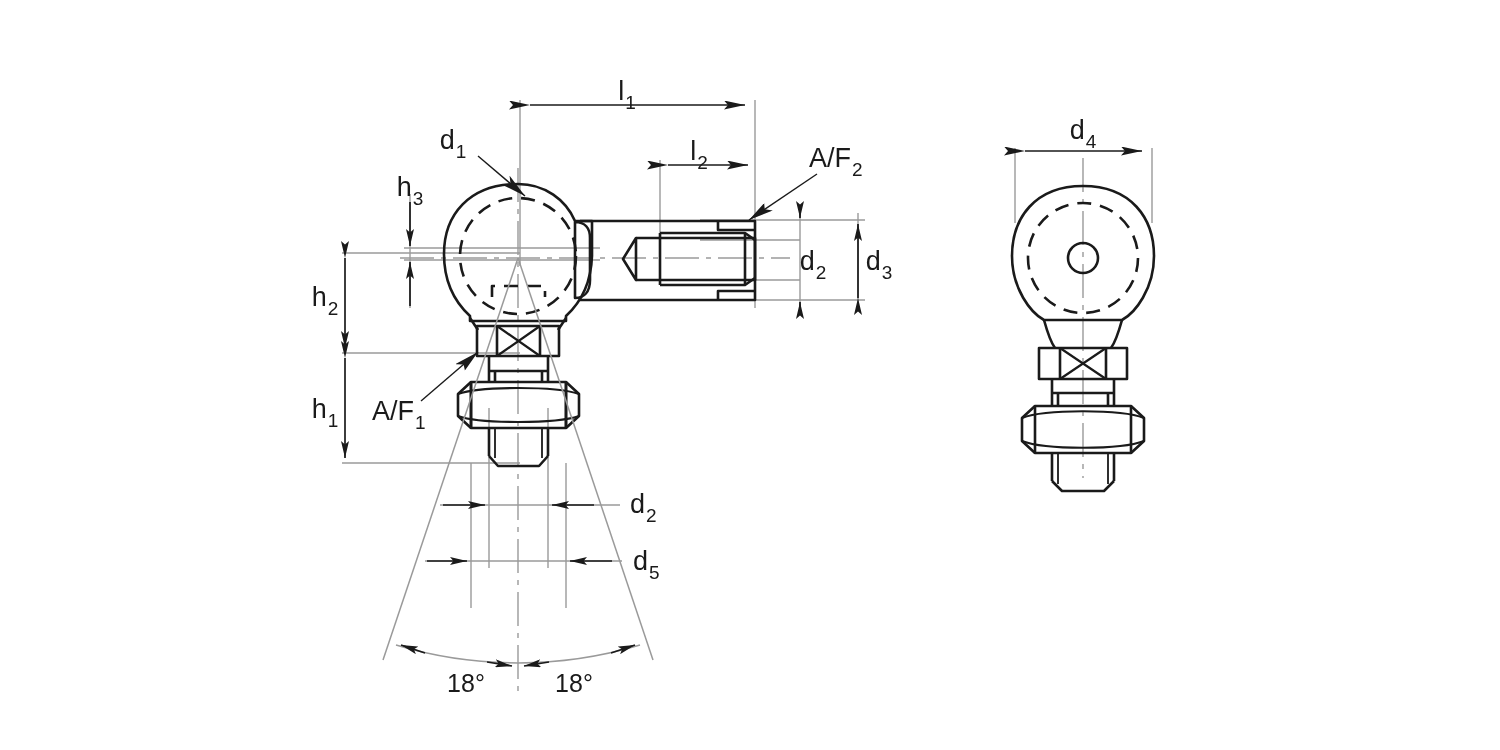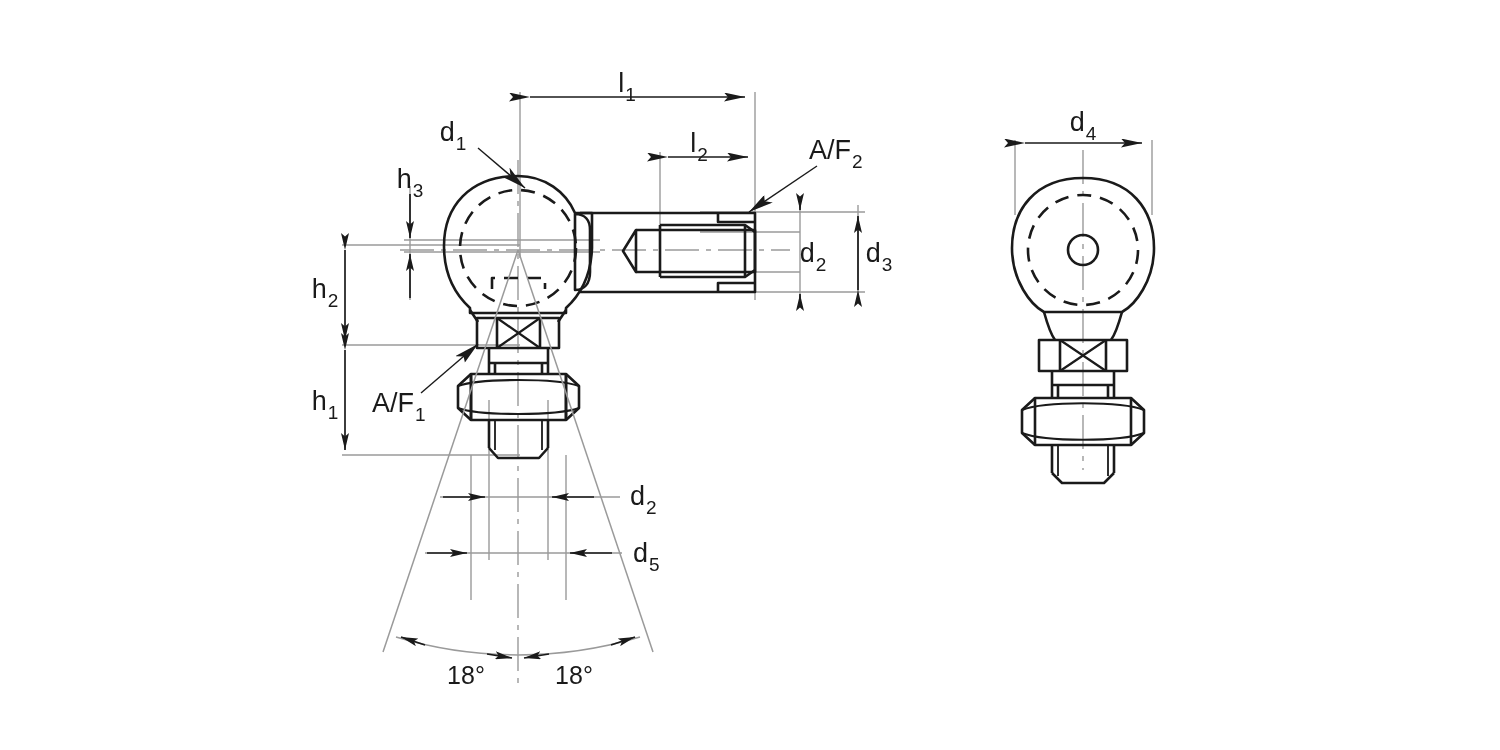--- a/index.html
+++ b/index.html
@@ -2,21 +2,21 @@
 <html><head>
 <meta charset="utf-8">
 <title>Angle Joint Technical Drawing</title>
 <style>
   html,body{margin:0;padding:0;background:#ffffff;}
   body{
     width:1500px;height:750px;
     font-family:"Liberation Sans", sans-serif;
     overflow:hidden;position:relative;
   }
-  #drawing-root{position:absolute;left:0;top:0;width:1500px;height:536px;}
+  #drawing-root{position:absolute;left:0;top:8px;width:1500px;height:536px;}
   svg{display:block;}
   text{font-family:"Liberation Sans", sans-serif;fill:#1a1a1a;}
   .lbl{font-size:27px;}
   .sub{font-size:19px;}
   .deg{font-size:25px;}
 </style>
 </head>
 <body>
 
 <div id="drawing-root">

